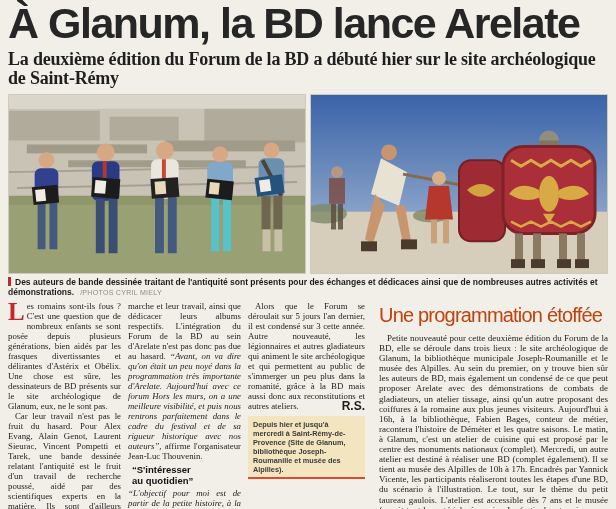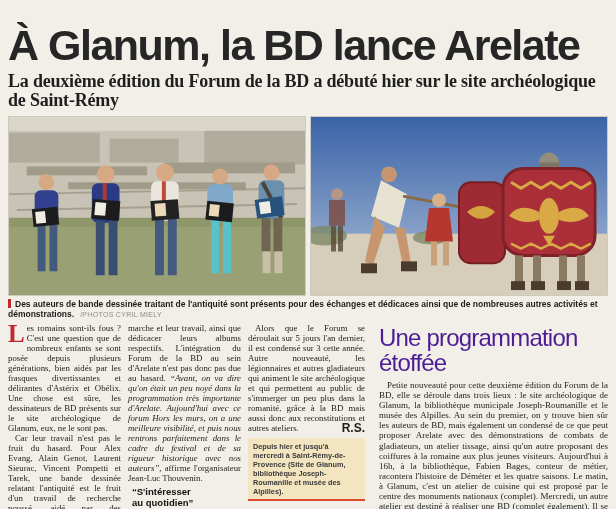--- a/index.html
+++ b/index.html
@@ -2,21 +2,21 @@
 <html><head>
 <meta charset="utf-8">
 <style>
   html,body{margin:0;padding:0;}
   .page{
     position:relative;width:616px;height:509px;overflow:hidden;
     background:#f2efe8;color:#1d1d1d;
     font-family:"Liberation Serif",serif;
   }
   
-  header{padding:22px 8px 0 8px;}
+  header{padding:0 8px 0 8px;}
   h1{
     margin:0;font-family:"Liberation Sans",sans-serif;font-weight:700;
     font-size:43px;line-height:46px;letter-spacing:-1.5px;color:#262626;
   }
   h2.sub{
     margin:4px 0 6px 0;font-family:"Liberation Serif",serif;font-weight:700;
     font-size:18px;line-height:19px;letter-spacing:-0.2px;color:#1f1f1f;
   }
   
   .photos{display:flex;gap:4px;padding:0 8px;height:180px;}
@@ -51,21 +51,21 @@
     background:#f4e5c1;border-bottom:2px solid #df4a30;
     padding:4px 5px 3px 5px;margin-top:5px;
     font-family:"Liberation Sans",sans-serif;font-weight:700;
     font-size:7.3px;line-height:9px;color:#3a3a3a;
   }
   .infobox p{margin:0;font-size:7.3px;line-height:9px;text-align:left;font-family:"Liberation Sans",sans-serif;}
   
   .feature{flex:1;margin-left:7px;}
   .feature h2{
     margin:2px 0 5px 0;font-family:"Liberation Sans",sans-serif;font-weight:400;
-    font-size:24px;line-height:25px;letter-spacing:-0.8px;color:#4c1d95;
+    font-size:20px;line-height:25px;letter-spacing:-0.8px;color:#c2410c;
   }
   .feature p{margin:0;font-size:9px;line-height:10.1px;text-align:justify;text-indent:8px;}
 </style>
 </head>
 <body>
 
 <div class="page">
 
   <header>
     <h1>À Glanum, la BD lance Arelate</h1>

